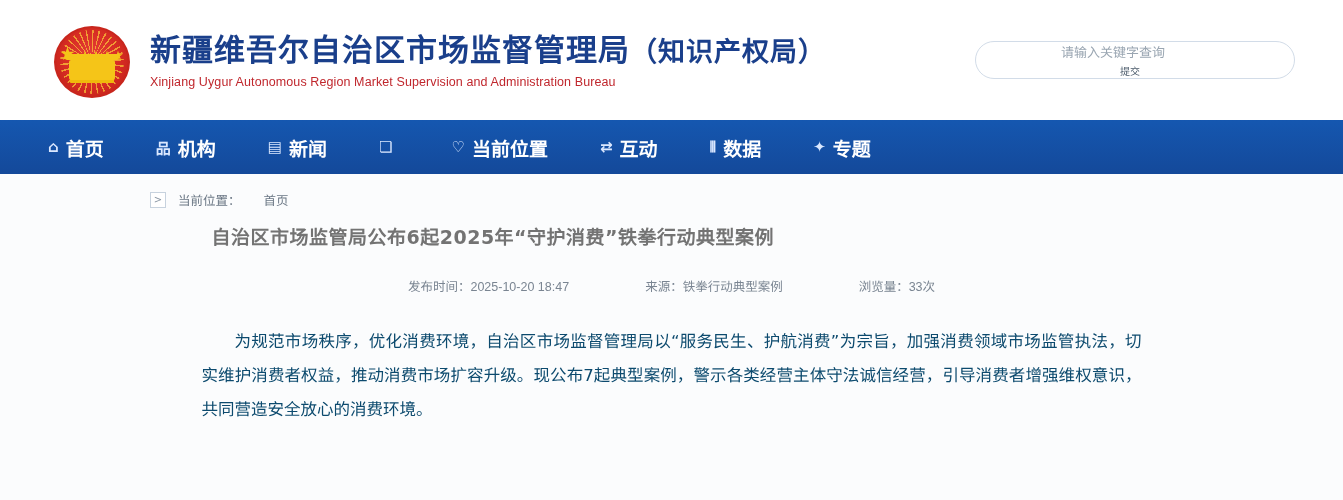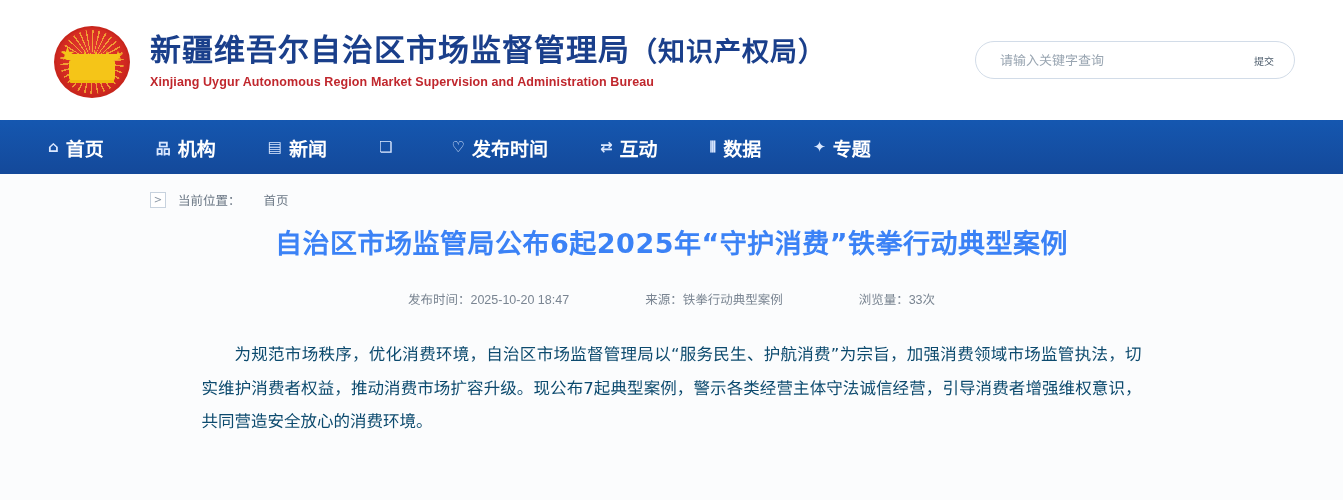--- a/index.html
+++ b/index.html
@@ -83,35 +83,36 @@
     font-weight: bold;
     color: #1a3f8b;
     letter-spacing: 1px;
     line-height: 1.25;
     white-space: nowrap;
   }
   .title-cn .sub { font-size: 27px; font-weight: bold; }
   .title-en {
     margin-top: 6px;
     font-size: 12.5px;
-    font-weight: bold;
+    font-weight: normal;
     color: #c0272d;
     letter-spacing: .1px;
     white-space: nowrap;
   }
 
   .search-box {
     position: absolute;
     right: 48px; top: 41px;
     width: 320px; height: 38px;
     border: 1px solid #d2dce8;
     border-radius: 19px;
     background: #fff;
     display: flex;
     align-items: center;
+    flex-direction: column;
   }
   .search-input {
     flex: 1 1 auto;
     border: none;
     outline: none;
     background: transparent;
     margin-left: 22px;
     font-size: 13px;
     color: #333;
     font-family: "DejaVu Sans", "Liberation Sans", sans-serif;
@@ -181,25 +182,25 @@
   .bc-link { color: #6b7785; text-decoration: none; cursor: pointer; }
 
   
   .article {
     width: 1000px;
     margin: 0 auto;
     padding-top: 14px;
   }
   .article h1 {
     margin: 0;
-    text-align: center;
-    font-size: 27px;
+    text-align: left;
+    font-size: 19px;
     line-height: 1.55;
     font-weight: bold;
-    color: #3b82f6;
+    color: #737373;
     font-family: "DejaVu Sans", "Liberation Sans", sans-serif;
     letter-spacing: .5px;
     padding: 0 40px;
   }
   .meta {
     margin-top: 24px;
     display: flex;
     justify-content: center;
     gap: 76px;
     font-size: 12.5px;
@@ -253,21 +254,21 @@
   </div>
   <div class="nav-item">
     <span class="nav-icon">▤</span>
     <span>新闻</span>
   </div>
   <div class="nav-item">
     <span class="nav-icon">❏</span>
   </div>
   <div class="nav-item">
     <span class="nav-icon">♡</span>
-    <span>发布时间</span>
+    <span>当前位置</span>
   </div>
   <div class="nav-item">
     <span class="nav-icon">⇄</span>
     <span>互动</span>
   </div>
   <div class="nav-item">
     <span class="nav-icon">⦀</span>
     <span>数据</span>
   </div>
   <div class="nav-item">

